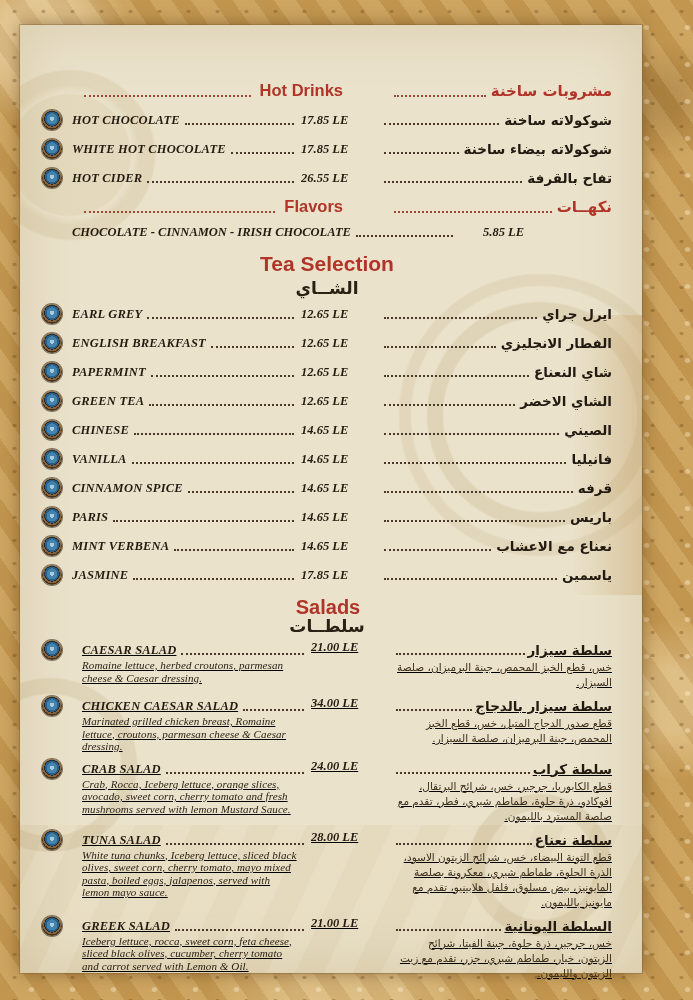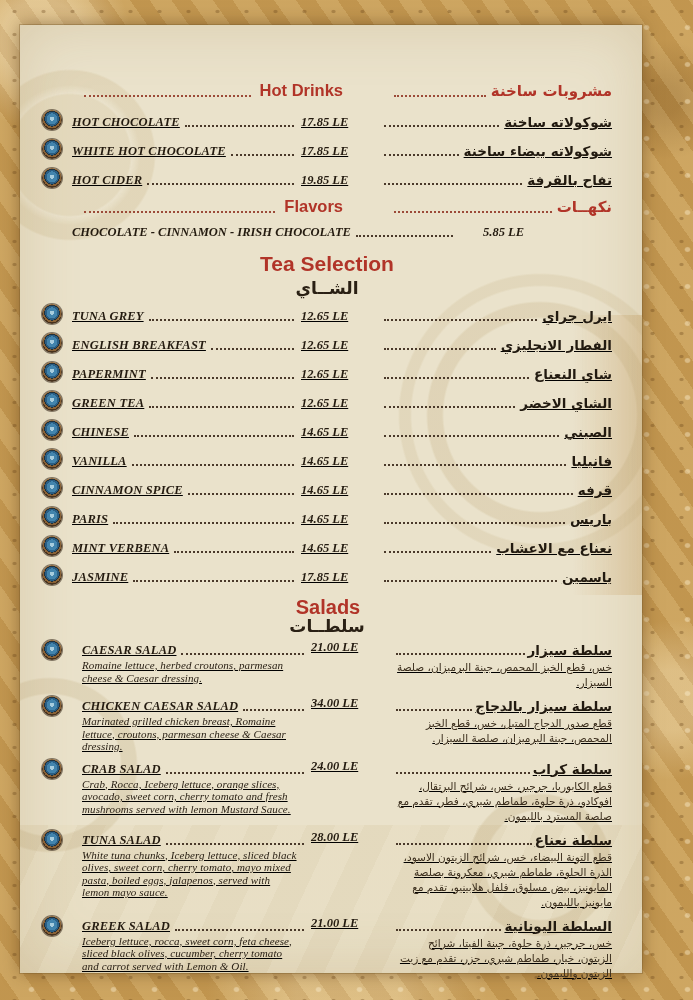--- a/index.html
+++ b/index.html
@@ -39,21 +39,21 @@
       radial-gradient(circle, transparent 70px, rgba(171,143,86,.2) 72px 86px, transparent 88px),
       linear-gradient(270deg, rgba(193,148,82,.38), rgba(193,148,82,0) 70px),
       repeating-linear-gradient(115deg, rgba(176,146,84,.14) 0 26px, rgba(214,196,148,.14) 26px 52px),
       radial-gradient(circle, transparent 54px, rgba(171,143,86,.22) 56px 70px, transparent 72px);
     background-position: 370px 240px, -60px 20px, -70px 640px, 100% 290px, 0 800px, 430px 750px;
     background-size: 300px 300px, 220px 220px, 200px 200px, 90px 280px, 622px 148px, 180px 180px;
   }
   .content{position:relative;z-index:2;}
 
   
-  .row{display:flex;align-items:flex-end;height:20px;margin-bottom:9px;text-decoration:underline;}
+  .row{display:flex;align-items:center;height:20px;margin-bottom:9px;}
   .bullet{
     width:20px;height:20px;flex:none;border-radius:50%;margin-right:10px;margin-top:0;
     background:radial-gradient(circle at 50% 44%,
       #a8cdde 0 2px, #4284ad 2px 5.5px, #2a5e84 5.5px 7px,
       #22313a 7px 7.8px, #8a6236 7.8px 9.4px, #46301b 9.4px);
     box-shadow:0 0 0 1px rgba(44,29,16,.55);
   }
   .bullet-space{width:30px;flex:none;}
   .left-col{display:flex;align-items:flex-end;width:225px;flex:none;}
   .en-name{
@@ -169,21 +169,21 @@
         <span class="leader"></span>
       </span>
     </div>
 
     <div class="row">
       <span class="bullet"></span>
       <span class="left-col">
         <span class="en-name">HOT CIDER</span>
         <span class="leader"></span>
       </span>
-      <span class="price">19.85 LE</span>
+      <span class="price">26.55 LE</span>
       <span class="ar-side">
         <span class="ar-name">تفاح بالقرفة</span>
         <span class="leader"></span>
       </span>
     </div>
 
     <div class="hrow" style="margin-top:4px;margin-bottom:4px;">
       <span class="indent"></span>
       <span class="h-left">
         <span class="leader red"></span>
@@ -201,21 +201,21 @@
       <span class="leader"></span>
       <span class="price" style="width:68px;text-align:right;padding-left:0;">5.85 LE</span>
     </div>
 
     <div class="big-title">Tea Selection</div>
     <div class="big-title-ar">الشــاي</div>
 
     <div class="row">
       <span class="bullet"></span>
       <span class="left-col">
-        <span class="en-name">TUNA GREY</span>
+        <span class="en-name">EARL GREY</span>
         <span class="leader"></span>
       </span>
       <span class="price">12.65 LE</span>
       <span class="ar-side">
         <span class="ar-name">ايرل جراي</span>
         <span class="leader"></span>
       </span>
     </div>
 
     <div class="row">

